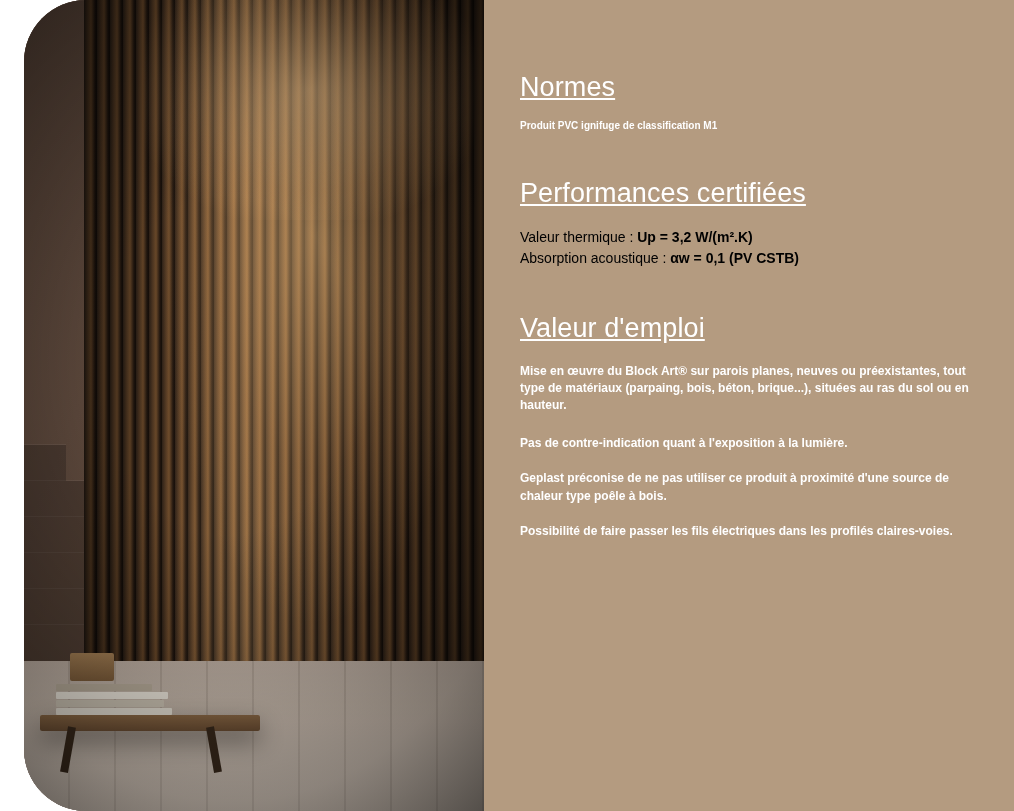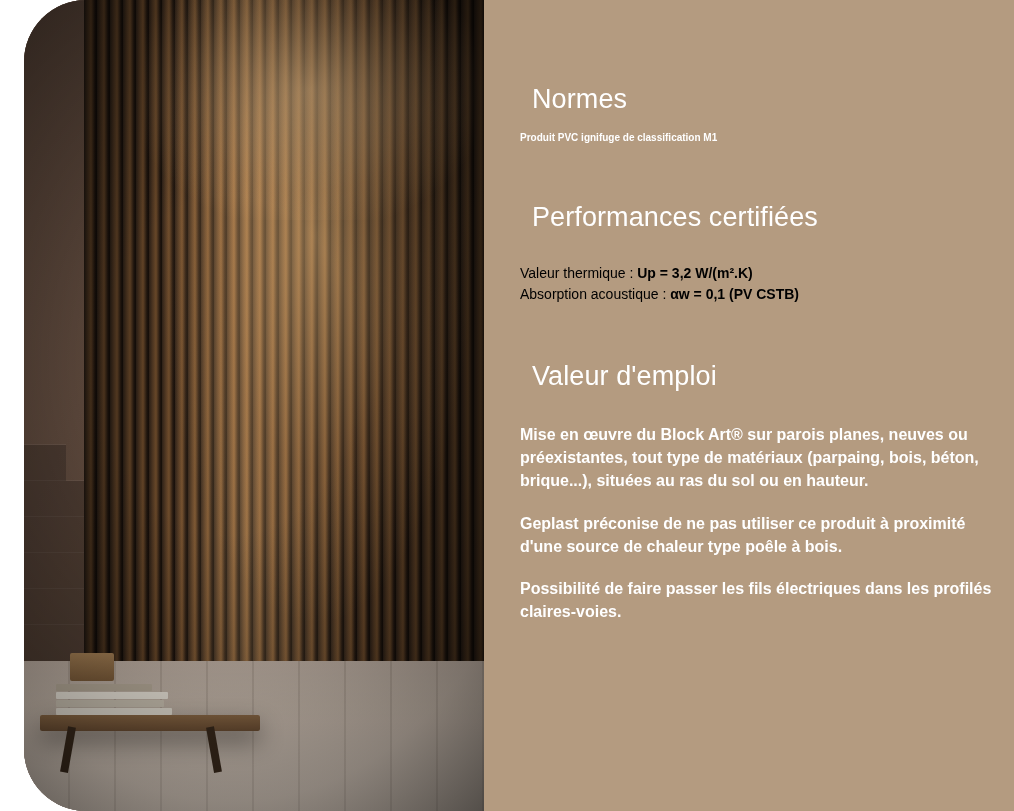--- a/index.html
+++ b/index.html
@@ -203,32 +203,33 @@
     padding: 0;
   }
   .text-inner {
     position: absolute;
     left: 36px;
     right: 22px;
     top: 72px;
   }
 
   h2.section-title {
-    margin: 12px;
+    margin: 0;
     font-weight: 400;
     font-size: 27px;
     line-height: 1.15;
     color: #ffffff;
     letter-spacing: 0.1px;
+    text-decoration: underline;
   }
 
   p {
     margin: 0;
     color: #ffffff;
-    font-size: 16px;
+    font-size: 12px;
     line-height: 1.45;
   }
 
   .lead {
     margin-top: 16px;
     font-weight: bold;
     font-size: 10px;
   }
 
   .block-gap { height: 44px; }
@@ -308,20 +309,21 @@
       </div>
 
       <div class="block-gap"></div>
 
       <h2 class="section-title">Valeur d'emploi</h2>
 
       <div style="height:19px"></div>
 
       <div class="domain-block">
         <p class="intro">Mise en œuvre du Block Art® sur parois planes, neuves ou préexistantes, tout type de matériaux (parpaing, bois, béton, brique...), situées au ras du sol ou en hauteur.</p>
+        <p>Pas de contre-indication quant à l'exposition à la lumière.</p>
         <p>Geplast préconise de ne pas utiliser ce produit à proximité d'une source de chaleur type poêle à bois.</p>
         <p>Possibilité de faire passer les fils électriques dans les profilés claires-voies.</p>
       </div>
 
     </div>
   </div>
 
 </div>
 
 </body></html>

